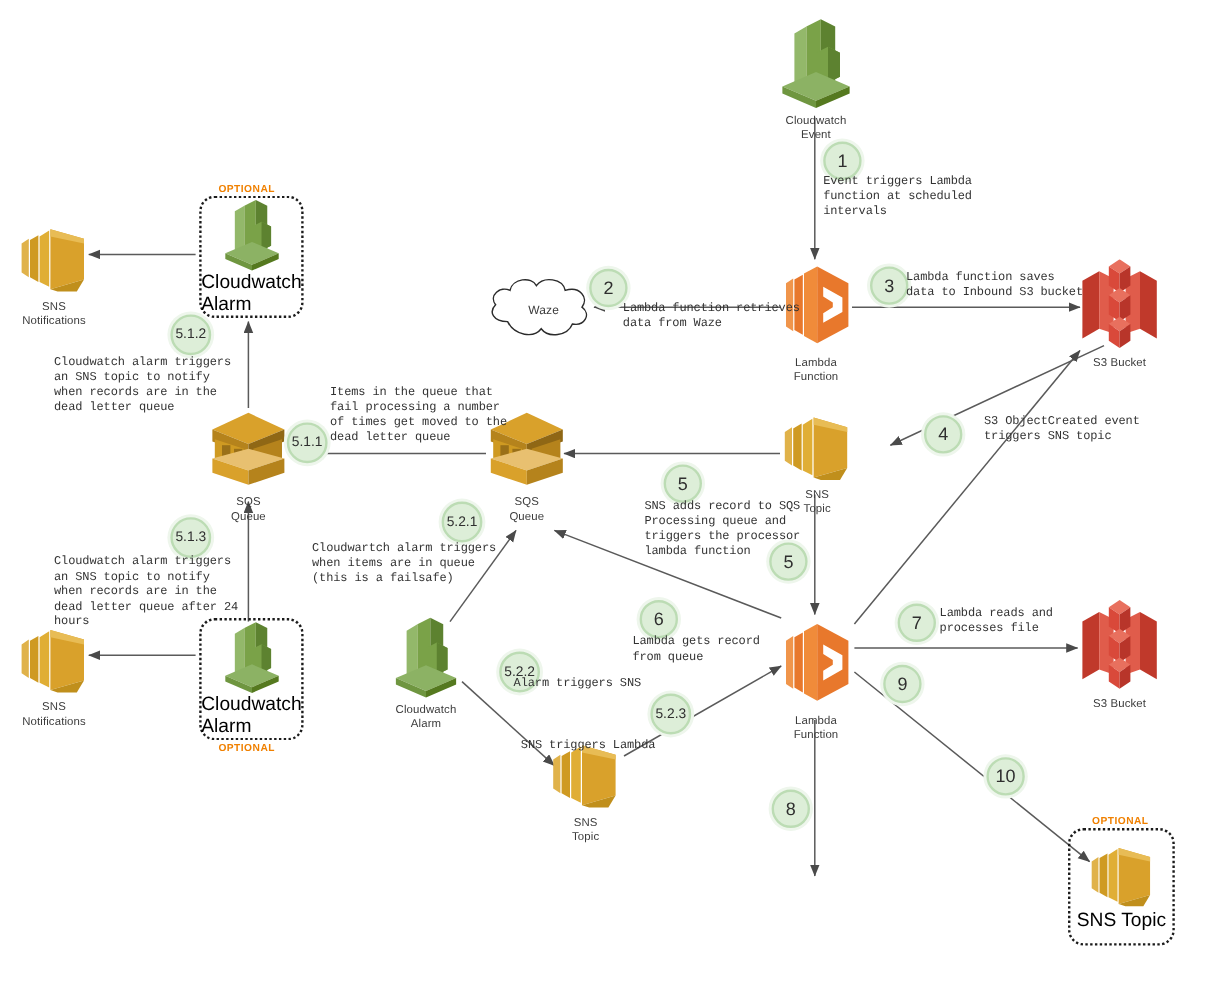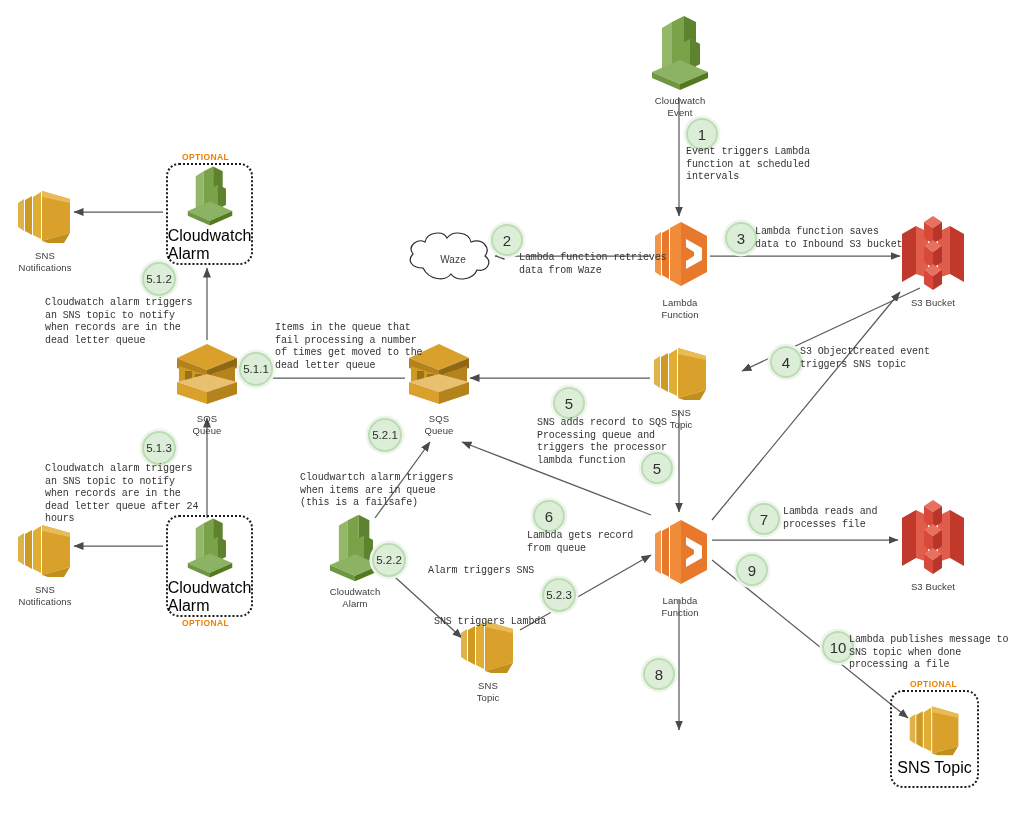--- a/index.html
+++ b/index.html
@@ -392,21 +392,21 @@
 
   <div class="badge b1" style="left:491px;top:224px;">2</div>
   <div class="note" style="left:519px;top:224px;width:150px;margin-top:28px;">Lambda function retrieves
 data from Waze</div>
 
   <div class="badge b1" style="left:725px;top:222px;">3</div>
   <div class="note" style="left:755px;top:226px;width:150px;">Lambda function saves
 data to Inbound S3 bucket</div>
 
   <div class="badge b1" style="left:770px;top:346px;">4</div>
-  <div class="note" style="left:800px;top:346px;width:150px;">S3 ObjectCreated event
+  <div class="note" style="left:800px;top:346px;width:150px;padding-left:20px;">S3 ObjectCreated event
 triggers SNS topic</div>
 
   <div class="badge b1" style="left:553px;top:387px;">5</div>
   <div class="note" style="left:537px;top:417px;width:165px;">SNS adds record to SQS
 Processing queue and
 triggers the processor
 lambda function</div>
 
   <div class="badge b1" style="left:641px;top:452px;">5</div>
 
@@ -423,40 +423,37 @@
 dead letter queue</div>
 
   <div class="badge b3" style="left:142px;top:431px;">5.1.3</div>
   <div class="note" style="left:45px;top:463px;width:165px;">Cloudwatch alarm triggers
 an SNS topic to notify
 when records are in the
 dead letter queue after 24
 hours</div>
 
   <div class="badge b3" style="left:368px;top:418px;text-align:center;">5.2.1</div>
-  <div class="note" style="left:260px;top:472px;width:160px;margin-left:40px;">Cloudwartch alarm triggers
+  <div class="note" style="left:260px;top:452px;width:160px;">Cloudwartch alarm triggers
 when items are in queue
 (this is a failsafe)</div>
 
-  <div class="badge b3" style="left:372px;top:543px;">5.2.2</div>
+  <div class="badge b3" style="left:416px;top:543px;">5.2.2</div>
   <div class="note" style="left:428px;top:565px;width:150px;">Alarm triggers SNS</div>
 
   <div class="badge b3" style="left:542px;top:578px;">5.2.3</div>
   <div class="note" style="left:434px;top:616px;width:150px;">SNS triggers Lambda</div>
 
   <div class="badge b1" style="left:533px;top:500px;">6</div>
   <div class="note" style="left:527px;top:530px;width:150px;">Lambda gets record
 from queue</div>
 
   <div class="badge b1" style="left:748px;top:503px;">7</div>
   <div class="note" style="left:783px;top:506px;width:150px;">Lambda reads and
 processes file</div>
 
   <div class="badge b1" style="left:643px;top:658px;">8</div>
 
   <div class="badge b1" style="left:736px;top:554px;">9</div>
 
   <div class="badge b1" style="left:822px;top:631px;">10</div>
-  <div class="note" style="left:849px;top:634px;width:175px;">Lambda publishes message to
-SNS topic when done
-processing a file</div>
 
 </div>
 
 </body></html>

